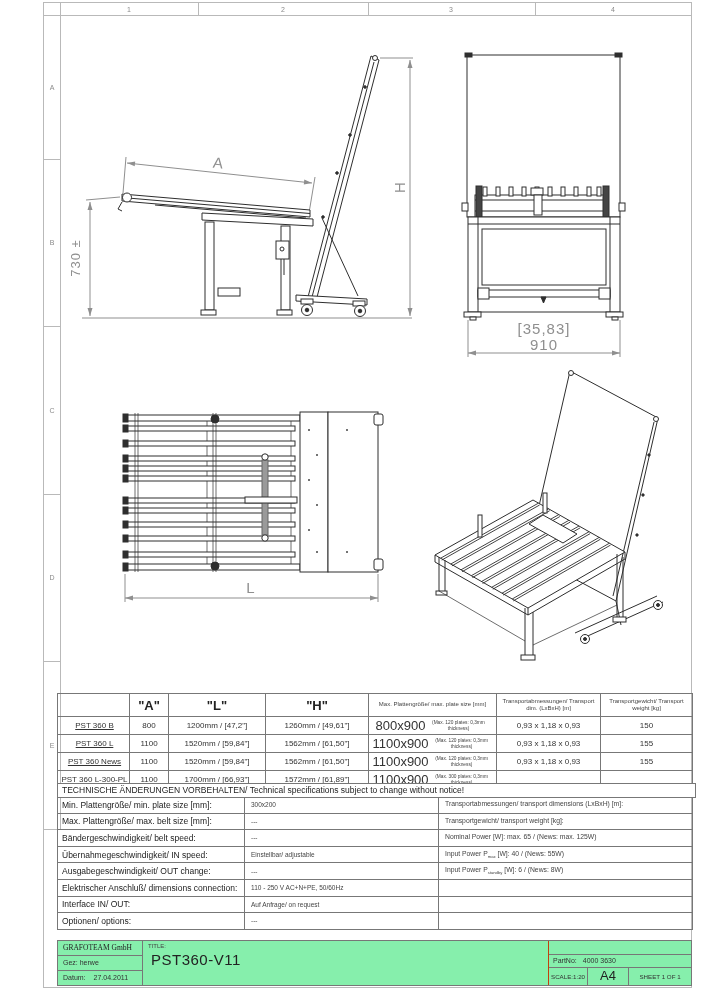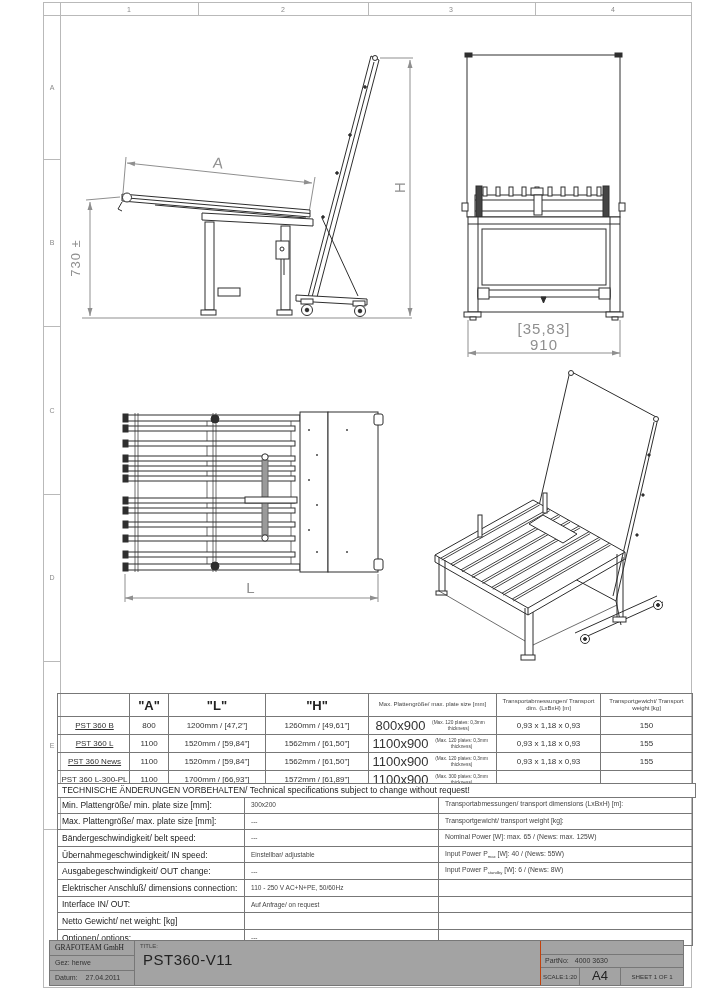--- a/index.html
+++ b/index.html
@@ -25,21 +25,21 @@
               font-size:8.5px;line-height:13px;padding-left:4px;color:#222;background:#fff;}
   
   table.tdet{border-collapse:collapse;table-layout:fixed;width:635px;}
   table.tdet td{border:1px solid #777;border-top:none;height:13.6px;vertical-align:middle;
                 overflow:hidden;white-space:nowrap;}
   td.dlabel{font-size:8.5px;padding-left:4px;color:#222;margin-left:36px;}
   td.dvalue{font-size:6.5px;padding-left:6px;color:#444;}
   td.dright{font-size:6.8px;padding-left:6px;color:#444;}
   td.dright sub{font-size:4.2px;}
   
-  .tb{position:absolute;left:49px;top:940px;width:633px;height:44px;border:1px solid #777;background:#a3a3a3;}
+  .tb{position:absolute;left:57px;top:940px;width:633px;height:44px;border:1px solid #777;background:#86efac;}
   .tb .cell{position:absolute;box-sizing:border-box;}
   .tb-company{left:0;top:0;width:85px;height:15px;border-right:1px solid #777;border-bottom:1px solid #777;
               font-family:"Liberation Serif",serif;font-size:7.5px;line-height:14px;padding-left:5px;}
   .tb-gez{left:0;top:15px;width:85px;height:15px;border-right:1px solid #777;border-bottom:1px solid #777;
           font-size:7px;line-height:14px;padding-left:5px;color:#333;}
   .tb-datum{left:0;top:30px;width:85px;height:14px;border-right:1px solid #777;
             font-size:7px;line-height:14px;padding-left:5px;color:#333;}
   .tb-datum span.v{margin-left:8px;}
   .tb-mid{left:85px;top:0;width:406px;height:44px;border-right:1px solid #c2410c;}
   .tb-title-label{position:absolute;left:5px;top:2px;font-size:6px;color:#444;}
@@ -417,36 +417,36 @@
               <span class="pv">1100x900</span>
               <span class="pn">(Max. 300 plates: 0,3mm thickness)</span>
             </div>
           </td>
       <td></td>
       <td></td>
     </tr>
   </tbody>
     </table>
 
-  <div class="disclaimer">TECHNISCHE ÄNDERUNGEN VORBEHALTEN/ Technical specifications subject to change without request!</div>
+  <div class="disclaimer">TECHNISCHE ÄNDERUNGEN VORBEHALTEN/ Technical specifications subject to change without notice!</div>
 
   <table class="tdet abs" style="left:57px;top:797px">
     <colgroup>
         <col style="width:187px">
         <col style="width:194px">
         <col style="width:254px">
       </colgroup>
     <tbody>
         <tr>
       <td class="dlabel">Min. Plattengröße/ min. plate size [mm]:</td>
       <td class="dvalue">300x200</td>
       <td class="dright"><span>Transportabmessungen/ transport dimensions (LxBxH) [m]:</span><sub></sub><span></span></td>
     </tr>
     <tr>
-      <td class="dlabel">Max. Plattengröße/ max. plate size [mm]:</td>
+      <td class="dlabel">Max. Plattengröße/ max. belt size [mm]:</td>
       <td class="dvalue">---</td>
       <td class="dright"><span>Transportgewicht/ transport weight [kg]:</span><sub></sub><span></span></td>
     </tr>
     <tr>
       <td class="dlabel">Bändergeschwindigkeit/ belt speed:</td>
       <td class="dvalue">---</td>
       <td class="dright"><span>Nominal Power [W]:</span><sub></sub><span> max. 65 / (News: max. 125W)</span></td>
     </tr>
     <tr>
       <td class="dlabel">Übernahmegeschwindigkeit/ IN speed:</td>
@@ -459,25 +459,20 @@
       <td class="dright"><span>Input Power P</span><sub>standby</sub><span> [W]:  6 / (News: 8W)</span></td>
     </tr>
     <tr>
       <td class="dlabel">Elektrischer Anschluß/ dimensions connection:</td>
       <td class="dvalue">110 - 250 V AC+N+PE, 50/60Hz</td>
       <td class="dright"></td>
     </tr>
     <tr>
       <td class="dlabel">Interface IN/ OUT:</td>
       <td class="dvalue">Auf Anfrage/ on request</td>
-      <td class="dright"></td>
-    </tr>
-    <tr>
-      <td class="dlabel">Netto Gewicht/ net weight: [kg]</td>
-      <td class="dvalue"></td>
       <td class="dright"></td>
     </tr>
     <tr>
       <td class="dlabel">Optionen/ options:</td>
       <td class="dvalue">---</td>
       <td class="dright"></td>
     </tr>
   </tbody>
     </table>
 

